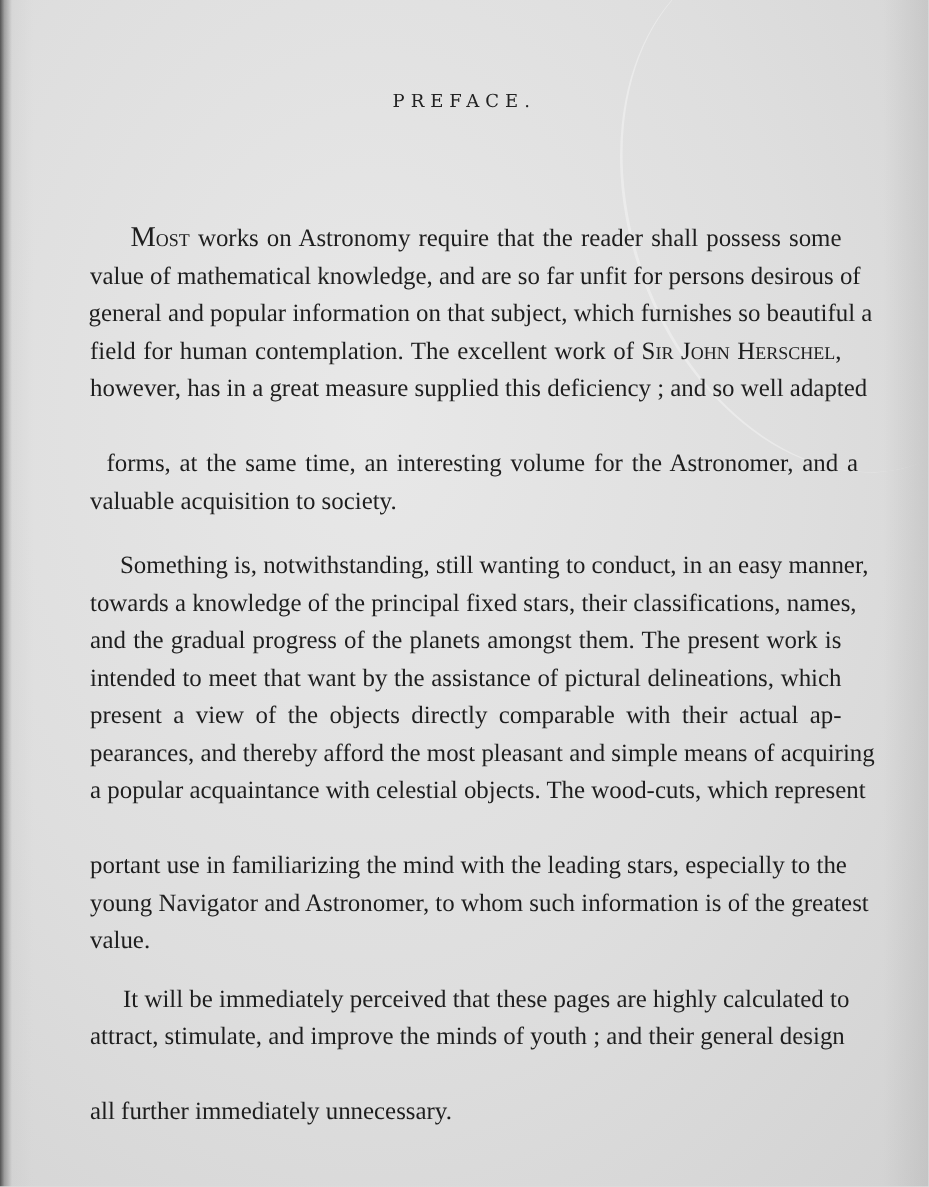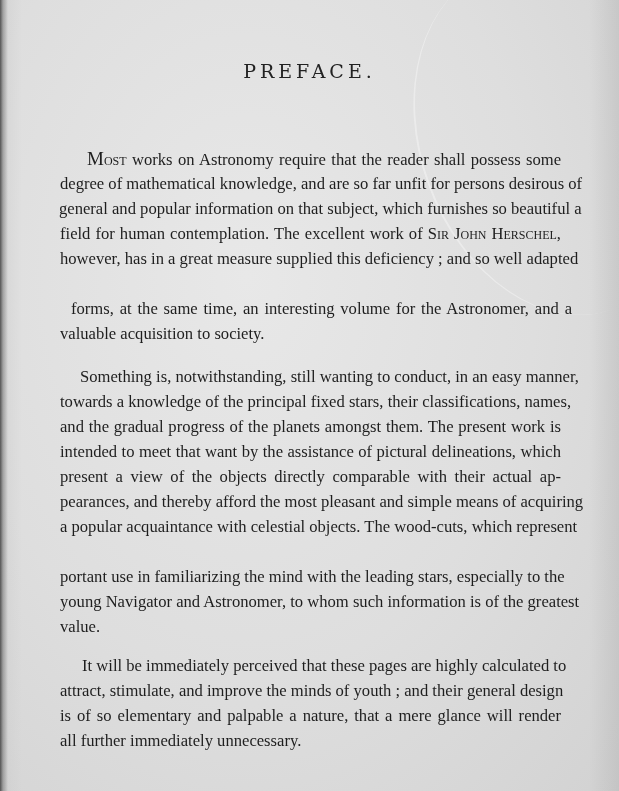--- a/index.html
+++ b/index.html
@@ -16,56 +16,55 @@
     }
     .crease {
       position: absolute; left: 420px; top: -40px; width: 260px; height: 360px;
       border-left: 2px solid rgba(255,255,255,0.35);
       border-radius: 50%;
       transform: rotate(-20deg);
       pointer-events: none;
     }
     .title {
       position: absolute; top: 60px; left: 0; width: 619px; text-align: center;
-      font-family: "DejaVu Serif", serif; font-size: 19px; letter-spacing: 4px;
+      font-family: "DejaVu Serif", serif; font-size: 12px; letter-spacing: 4px;
       color: #222;
     }
     .line {
       position: absolute; font-family: "Liberation Serif", serif; font-size: 16.6px;
       color: #1e1e1e; text-align: justify; text-align-last: justify;
       white-space: nowrap; height: 22px; line-height: 22px;
     }
     .line.last { text-align-last: left; }
     .sc { font-variant: small-caps; }
     .big { font-size: 19px; }
   </style>
 </head>
 <body>
 
 <div class="page">
   <div class="crease"></div>
 
   <div class="title">PREFACE.</div>
 
   <div class="line" style="left:87px; width:474px; top:148px;"><span class="big">M</span><span class="sc">ost</span><span> works on Astronomy require that the  reader shall possess some</span></div>
-  <div class="line" style="left:60px; width:501px; top:173px;">degree of mathematical knowledge, and are so far unfit for persons desirous of</div>
+  <div class="line" style="left:60px; width:501px; top:173px;">value of mathematical knowledge, and are so far unfit for persons desirous of</div>
   <div class="line" style="left:59px; width:501px; top:198px;">general and popular information on that subject, which furnishes so beautiful a</div>
   <div class="line" style="left:60px; width:501px; top:223px;"><span>field for human contemplation.    The excellent work of </span><span class="sc">Sir John Herschel,</span></div>
   <div class="line" style="left:60px; width:501px; top:248px;">however, has in a great measure supplied this deficiency ; and so well adapted</div>
   <div class="line" style="left:71px; width:501px; top:298px;">forms, at the same time, an interesting volume for the Astronomer, and a</div>
   <div class="line last" style="left:60px; width:501px; top:323px;">valuable acquisition to society.</div>
 
   <div class="line" style="left:80px; width:481px; top:366px;">Something is, notwithstanding, still wanting to conduct, in an easy manner,</div>
   <div class="line" style="left:60px; width:501px; top:391px;">towards a knowledge of the principal fixed stars, their classifications, names,</div>
   <div class="line" style="left:60px; width:501px; top:416px;">and the gradual progress of the planets amongst them.    The present work is</div>
   <div class="line" style="left:60px; width:501px; top:441px;">intended to meet that want by the assistance of pictural delineations, which</div>
   <div class="line" style="left:60px; width:501px; top:466px;">present a view of the objects directly comparable with their actual ap-</div>
   <div class="line" style="left:60px; width:501px; top:491px;">pearances, and thereby afford the most pleasant and simple means of acquiring</div>
   <div class="line" style="left:60px; width:501px; top:516px;">a popular acquaintance with celestial objects.    The wood-cuts, which represent</div>
   <div class="line" style="left:60px; width:501px; top:566px;">portant use in familiarizing the mind with the leading stars, especially to the</div>
   <div class="line last" style="left:60px; width:501px; top:616px;">value.</div>
   <div class="line" style="left:60px; width:501px; top:591px;">young Navigator and Astronomer, to whom such information is of the greatest</div>
 
   <div class="line" style="left:82px; width:479px; top:655px;">It will be immediately perceived that these pages are highly calculated to</div>
   <div class="line" style="left:60px; width:501px; top:680px;">attract, stimulate, and improve the minds of youth ;  and their general design</div>
-  <div class="line" style="left:60px; width:501px; top:705px;">is of so elementary and palpable a nature, that a mere glance will render</div>
   <div class="line last" style="left:60px; width:501px; top:730px;">all further immediately unnecessary.</div>
 </div>
 
 </body></html>

